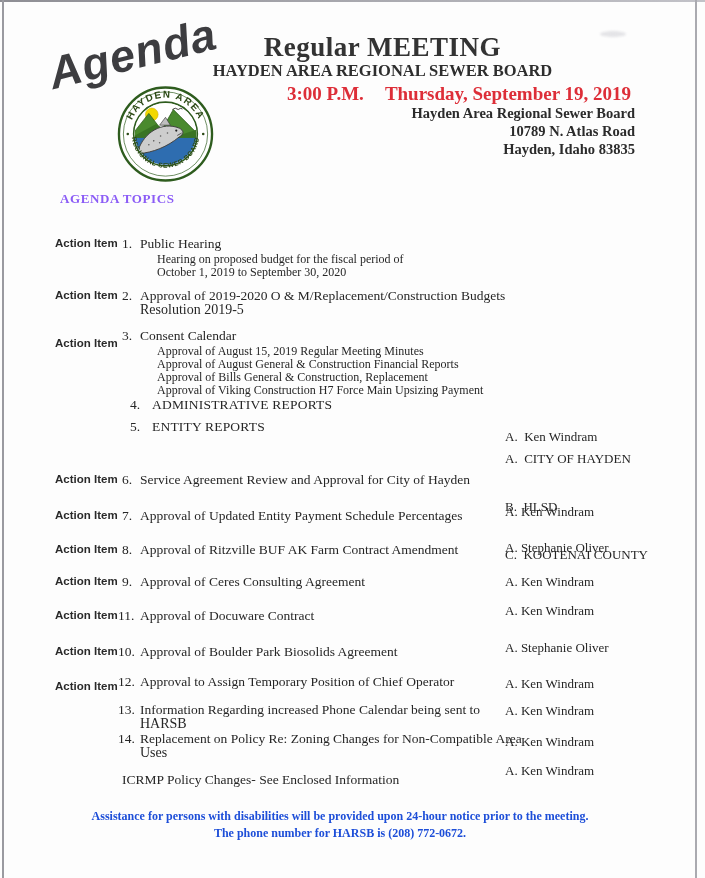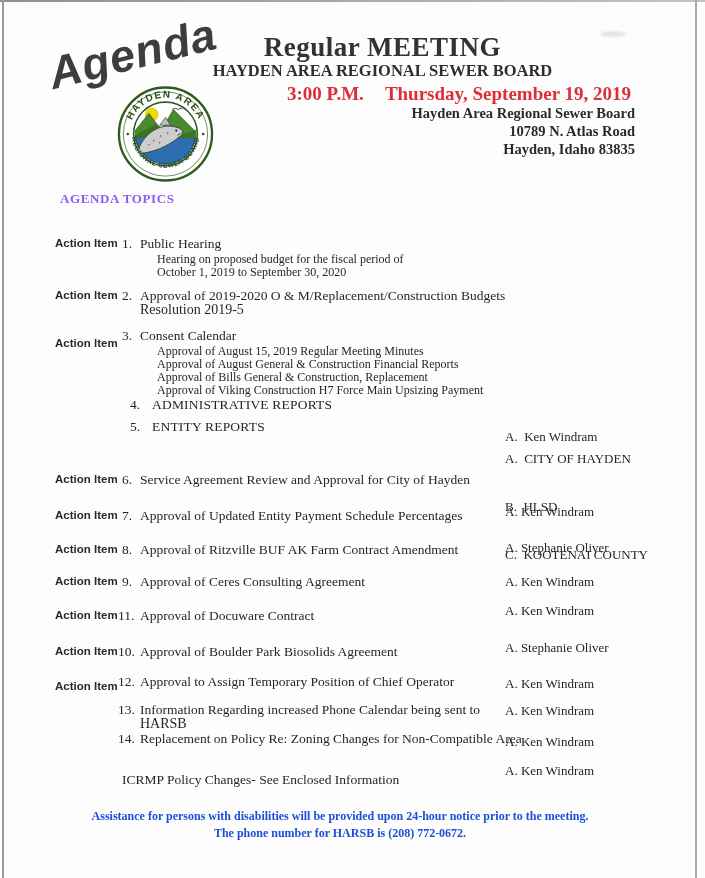--- a/index.html
+++ b/index.html
@@ -272,20 +272,21 @@
     <div class="pres">
       <div>A. Ken Windram</div>
     </div>
   </div>
 
   <div class="row wide" style="top:731px">
     <div class="line">
         <span class="num">14.</span>
         <span class="ttl">Replacement on Policy Re: Zoning Changes for Non-Compatible Area</span>
       </div>
+    <div class="cont">Uses</div>
     <div class="pres">
       <div>A. Ken Windram</div>
     </div>
   </div>
 
   <div class="note">ICRMP Policy Changes- See Enclosed Information</div>
 
   <div class="footer">
     <div>Assistance for persons with disabilities will be provided upon 24-hour notice prior to the meeting.</div>
     <div>The phone number for HARSB is (208) 772-0672.</div>

